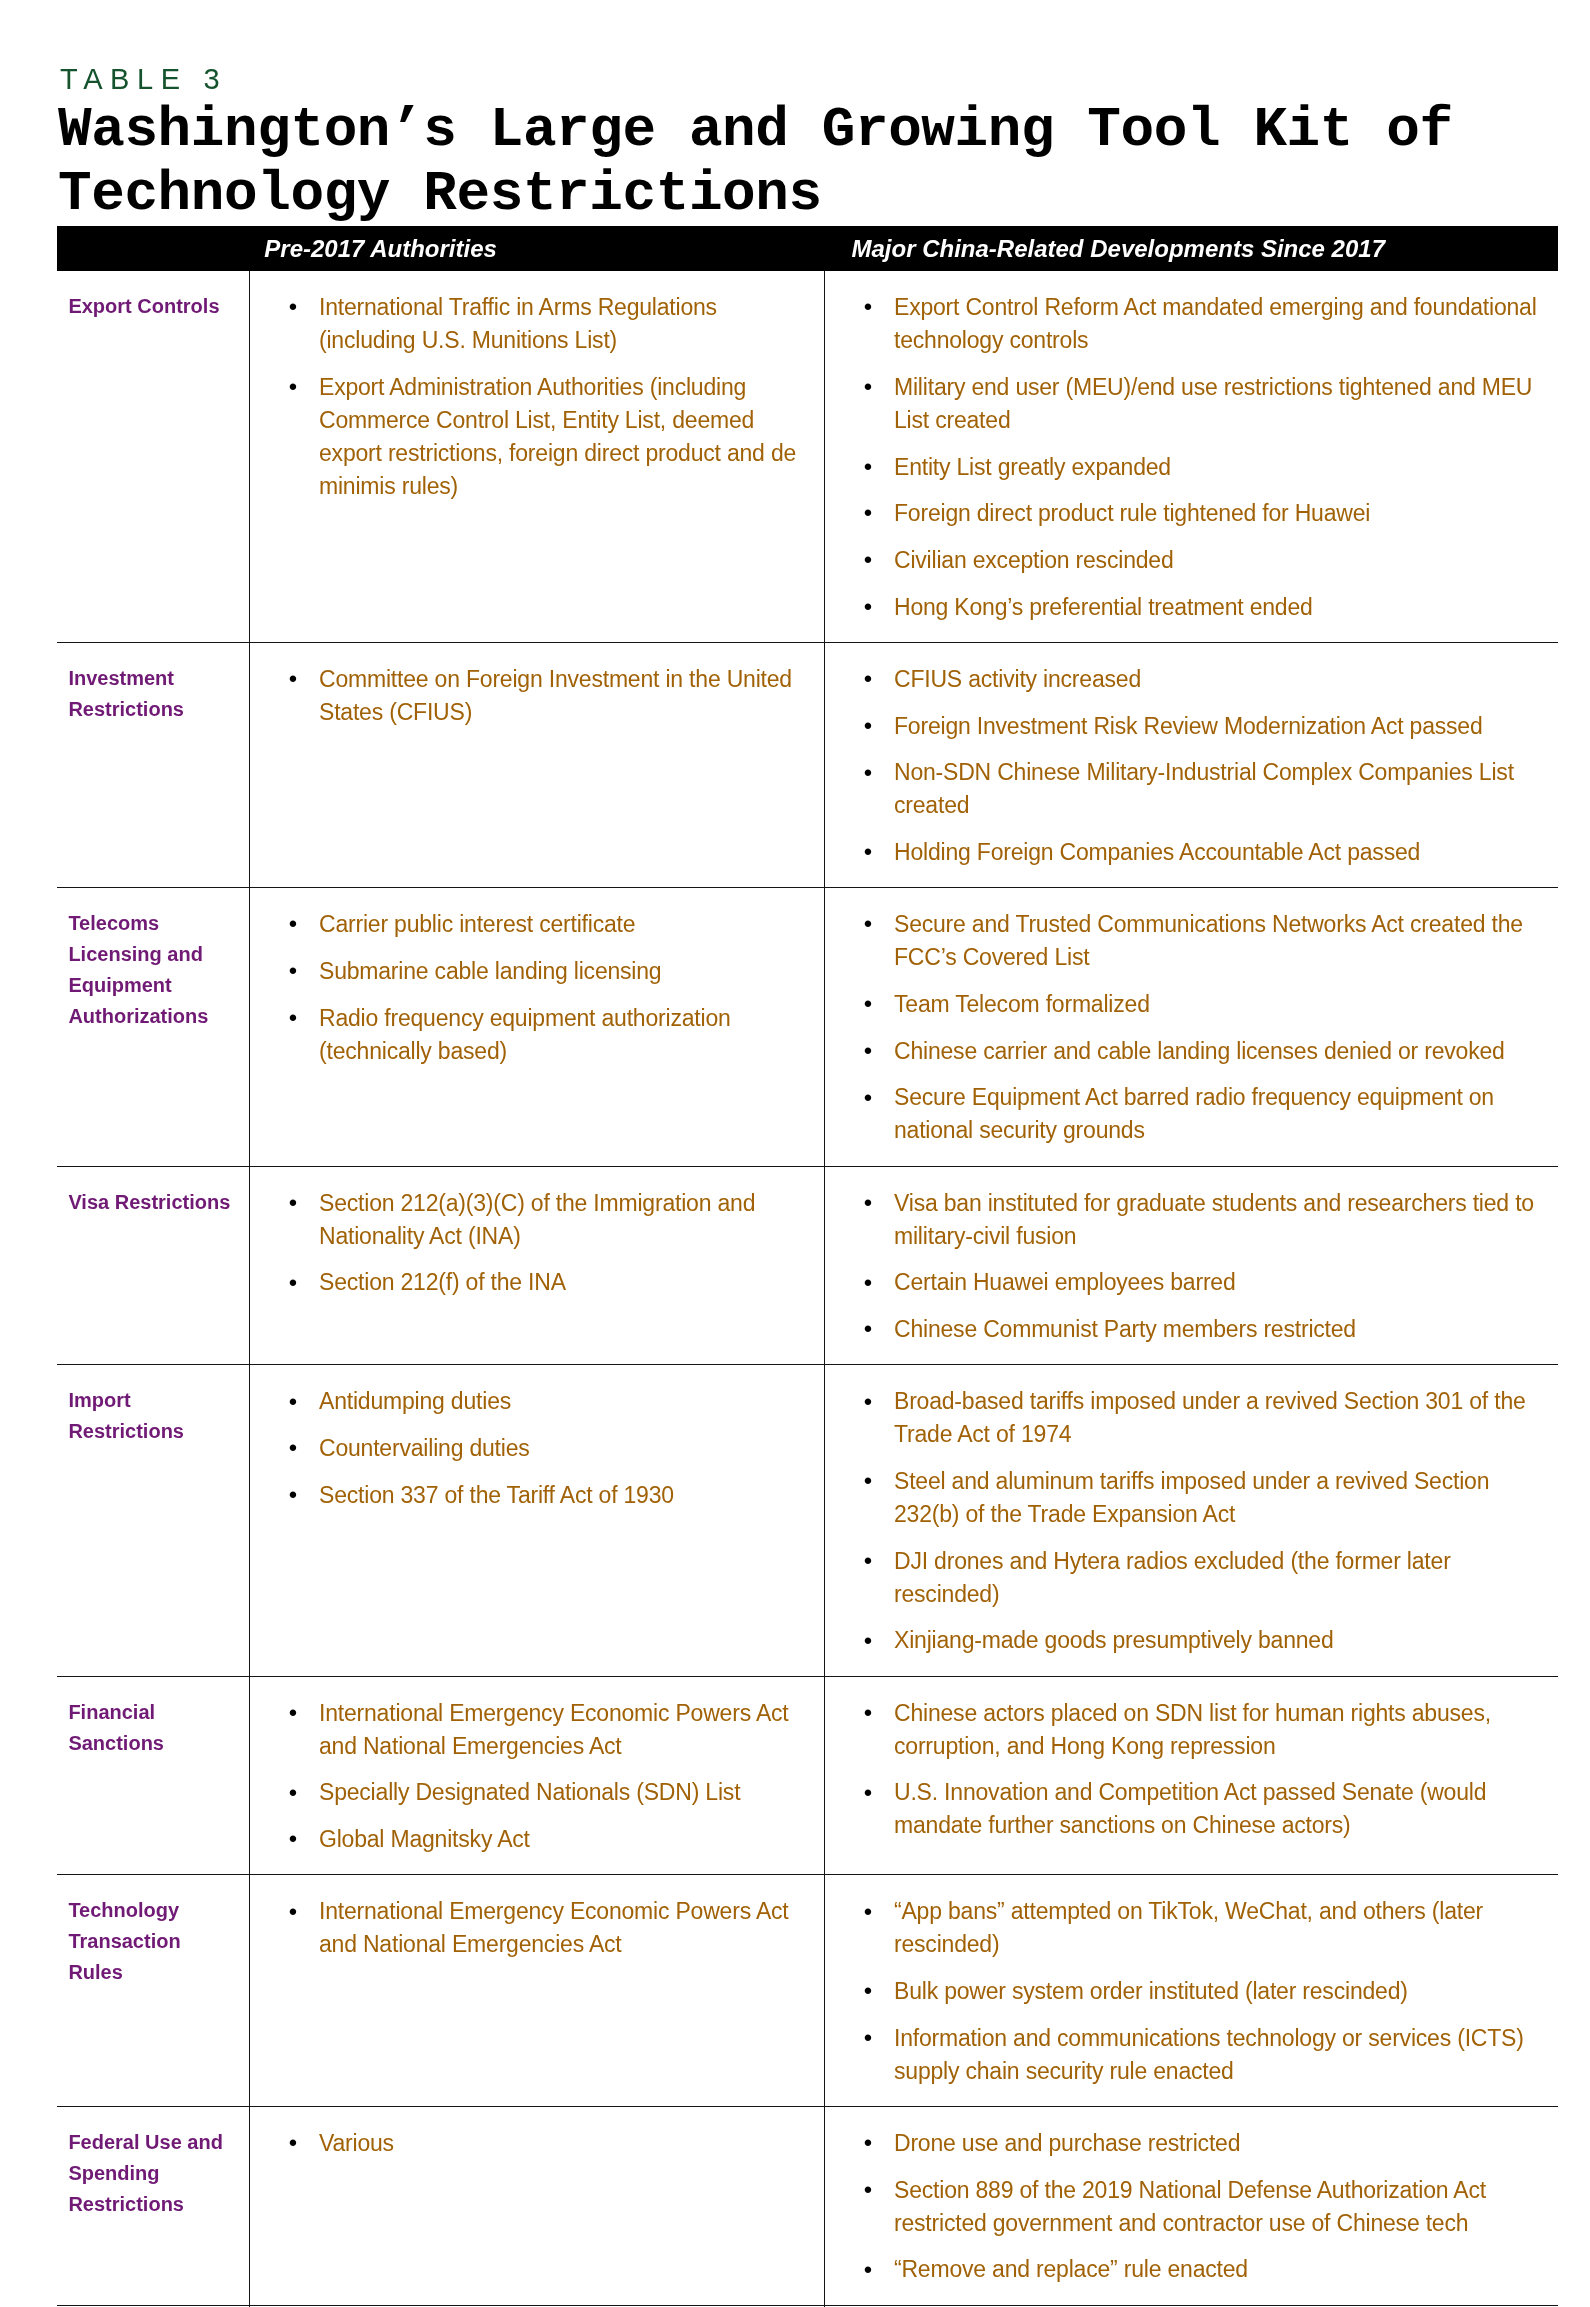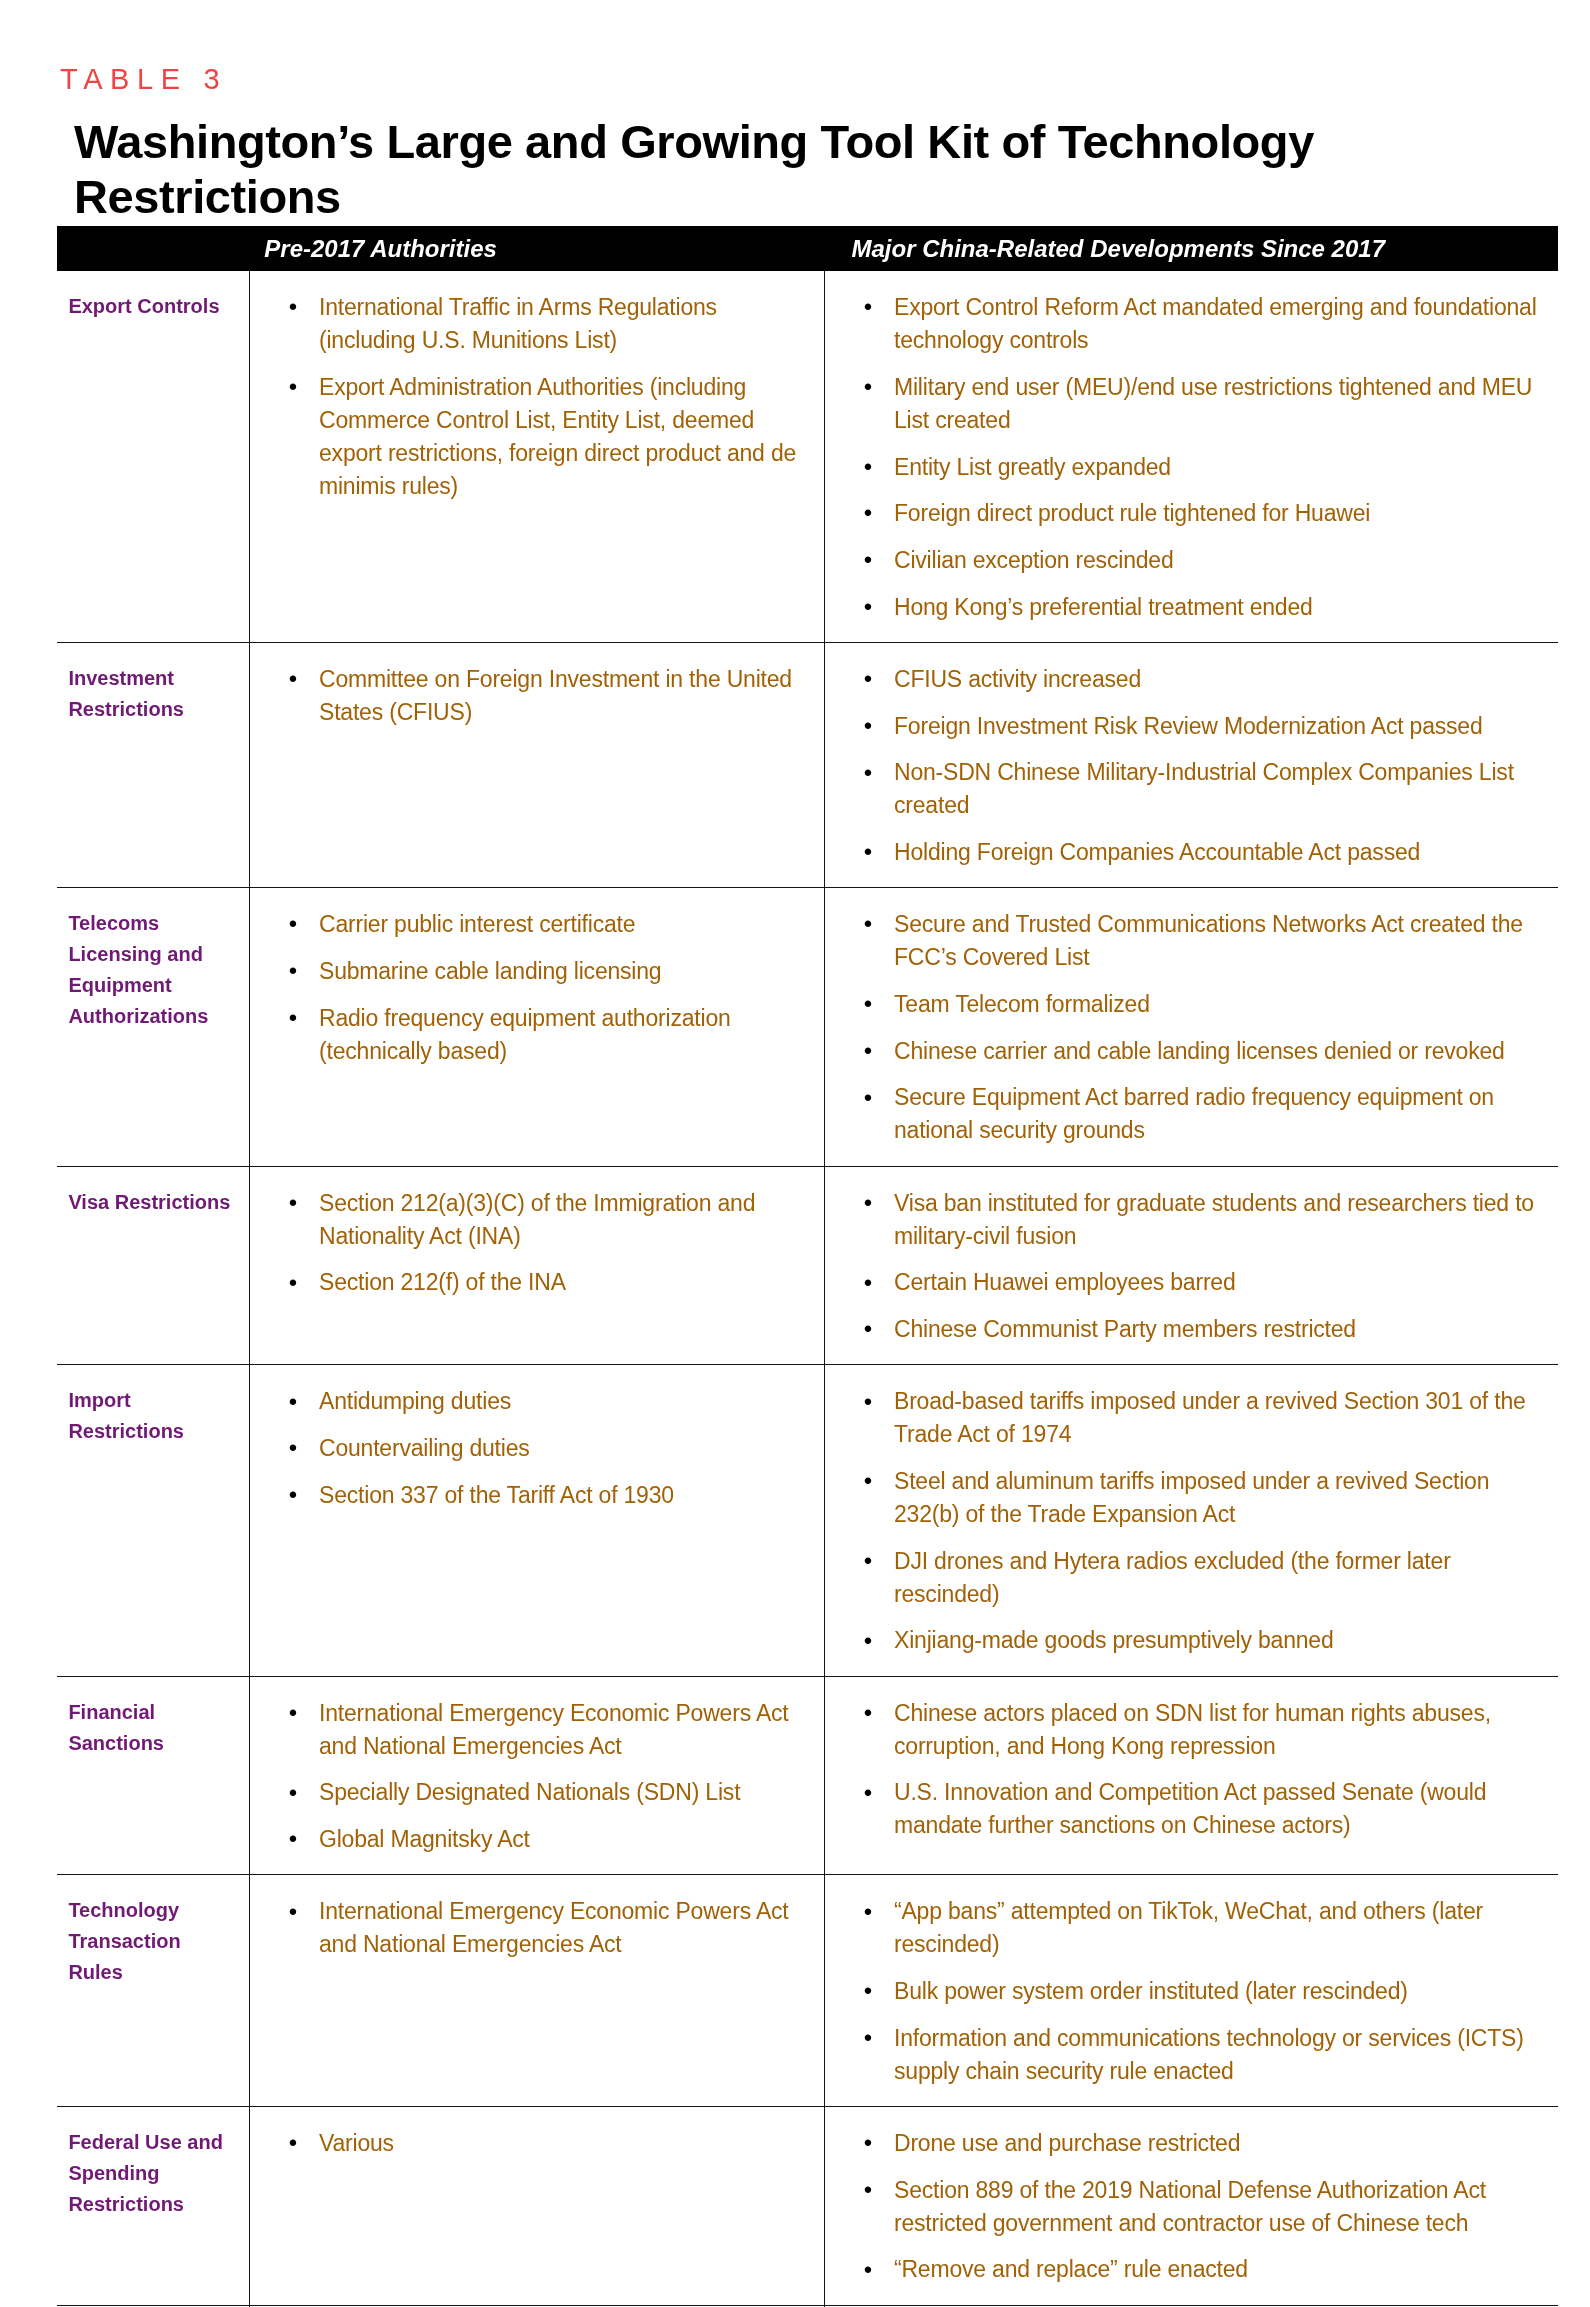--- a/index.html
+++ b/index.html
@@ -8,26 +8,27 @@
     width:1590px;height:2307px;
     background:#ffffff;
     font-family:"Liberation Sans",sans-serif;
     color:#101010;
     overflow:hidden;
     margin:0 auto;
   }
   .eyebrow{
     position:absolute;left:60px;top:63px;
     font-size:29px;font-weight:400;letter-spacing:7.6px;
-    color:#ef4444;
+    color:#14532d;
   }
   .page-title{
-    position:absolute;left:58px;top:98px;margin:16px;
-    font-size:47px;font-weight:700;letter-spacing:-0.4px;
+    position:absolute;left:58px;top:98px;margin:0;
+    font-size:56px;font-weight:700;letter-spacing:-0.4px;
     color:#000;
+    font-family:Liberation Mono, monospace;
   }
   .tbl{
     position:absolute;left:57px;top:226px;width:1501px;
     border-bottom:6.9px solid #000;
   }
   .thead{display:flex;background:#000;color:#fff;}
   .th{
     box-sizing:border-box;
     font-weight:700;font-size:24px;line-height:26px;
     padding:10px 7.6px 9.2px 0;

